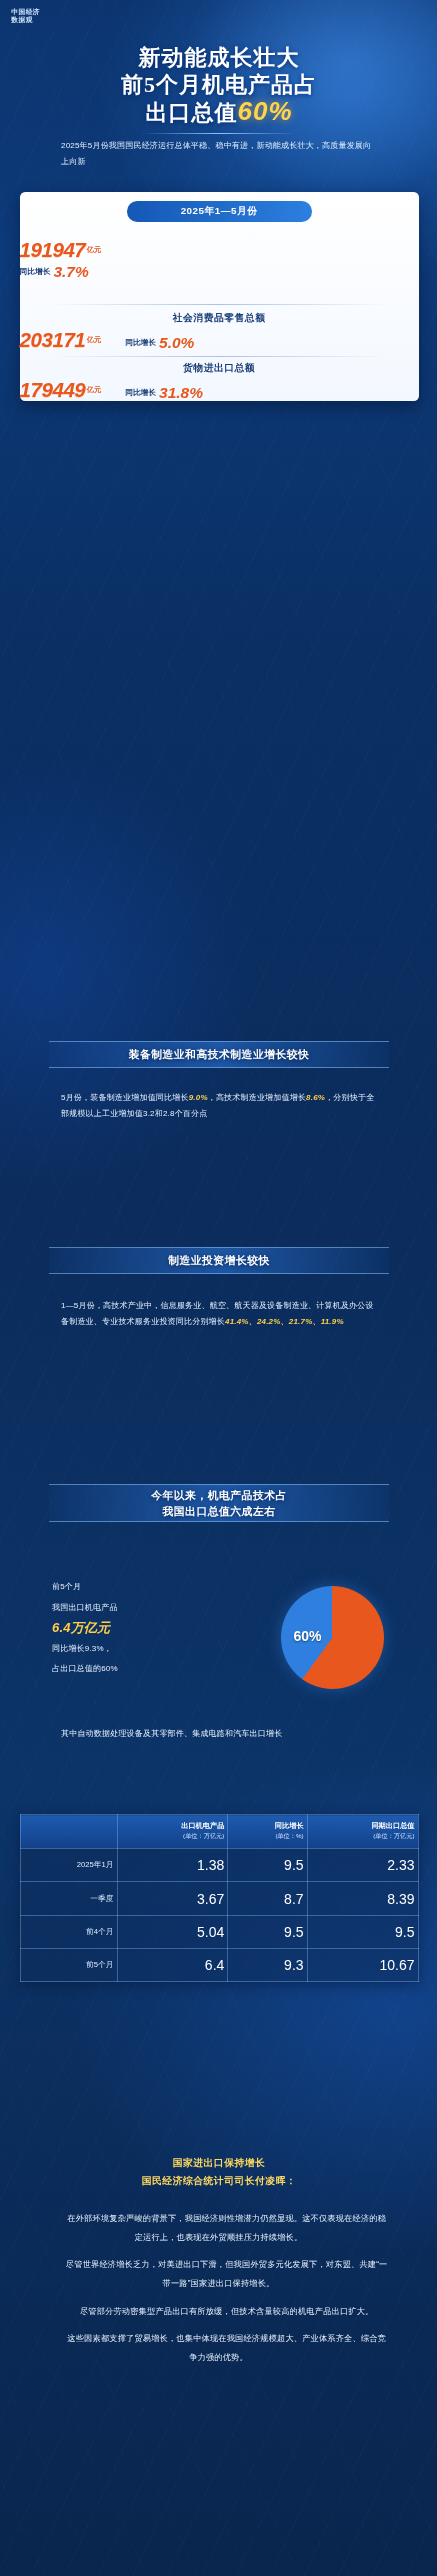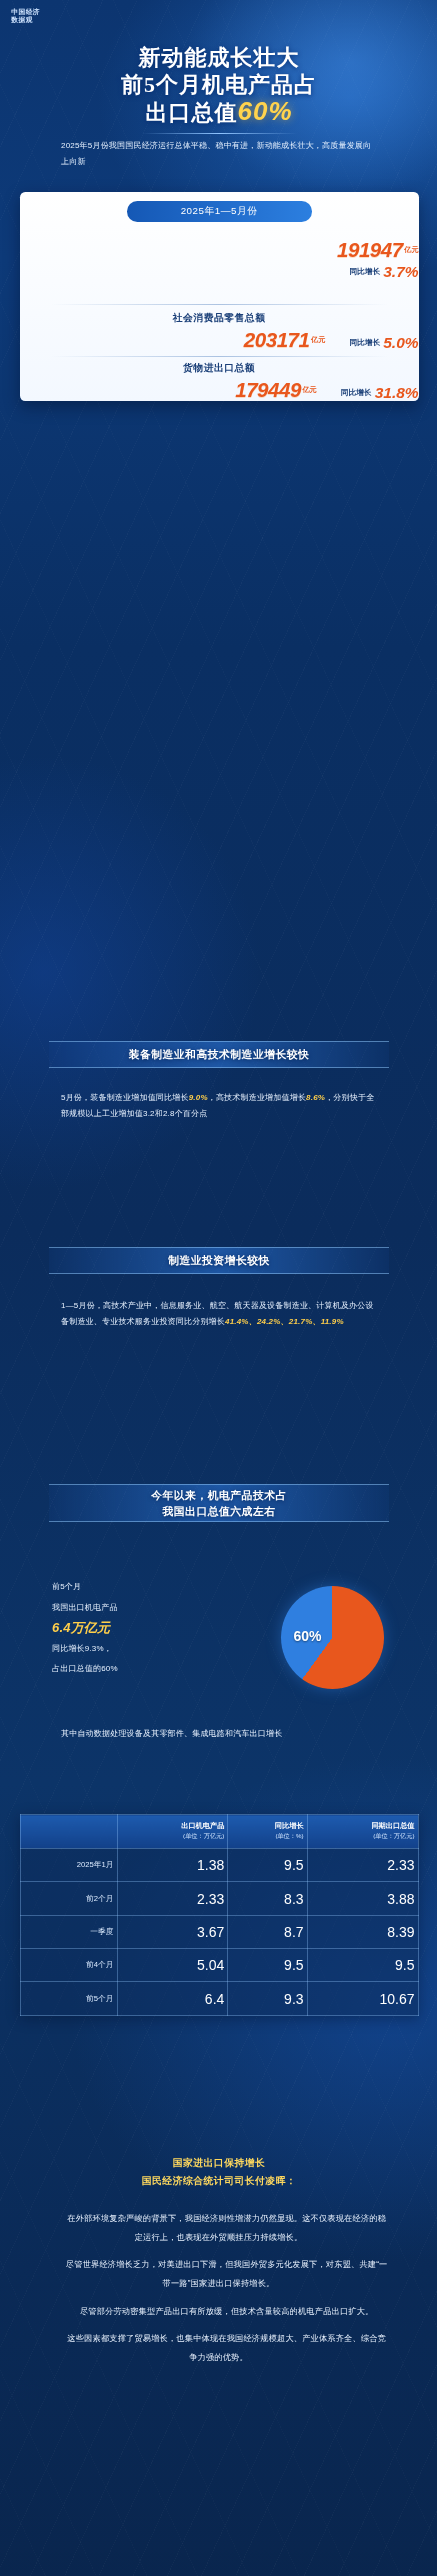--- a/index.html
+++ b/index.html
@@ -77,30 +77,30 @@
   .card {
     position: absolute; left: 19.6px; top: 192px; width: 399px; height: 209px;
     background: linear-gradient(180deg,#ffffff 0%, #f3f8ff 100%);
     border-radius: 5.2px;
     box-shadow: 0 5.2px 15.5px rgba(0,15,45,0.45);
   }
   .card-head {
     margin: 9.3px auto 0; width: 185px; height: 20.6px;
     background: linear-gradient(90deg,#1558b5,#2c7fe0);
     border-radius: 10.3px;
-    color: #fff; font-size: 9.8px; font-weight: normal;
+    color: #fff; font-size: 9.8px; font-weight: bold;
     display: flex; align-items: center; justify-content: center;
     letter-spacing: 0.5px;
   }
   .blk { position: absolute; left: 0; right: 0; }
   .blk .title {
     text-align: center; color: #1a3f78; font-size: 9.8px; font-weight: bold; letter-spacing: 0.5px;
   }
   .blk .row {
-    display: flex; align-items: flex-end; justify-content: flex-end; gap: 24px; margin-top: 3.1px;
+    display: flex; align-items: flex-end; justify-content: flex-start; gap: 24px; margin-top: 3.1px;
   }
   .bignum {
     font-family: "Liberation Sans", sans-serif;
     font-style: italic; font-weight: bold;
     font-size: 20.6px; color: #e8571d;
     letter-spacing: -0.5px;
     text-shadow: 0 0.5px 0 rgba(255,160,90,0.35);
   }
   .unit { font-size: 7.2px; font-style: normal; color: #e8571d; font-weight: bold; margin-left: 1.5px; }
   .growth-label { font-size: 7.7px; color: #1a3f78; font-weight: bold; margin-right: 3.1px; }
@@ -301,26 +301,20 @@
       </tr>
     </thead>
     <tbody>
       <tr>
         <td>2025年1月</td>
         <td>1.38</td>
         <td>9.5</td>
         <td>2.33</td>
       </tr>
       <tr>
-        <td>前2个月</td>
-        <td>2.33</td>
-        <td>8.3</td>
-        <td>3.88</td>
-      </tr>
-      <tr>
         <td>一季度</td>
         <td>3.67</td>
         <td>8.7</td>
         <td>8.39</td>
       </tr>
       <tr>
         <td>前4个月</td>
         <td>5.04</td>
         <td>9.5</td>
         <td>9.5</td>

